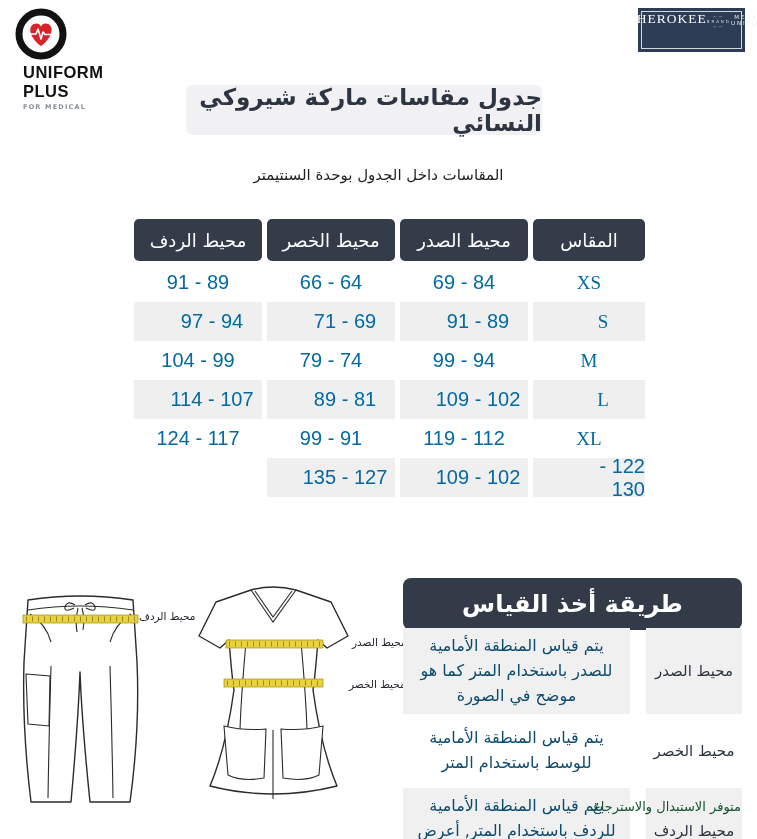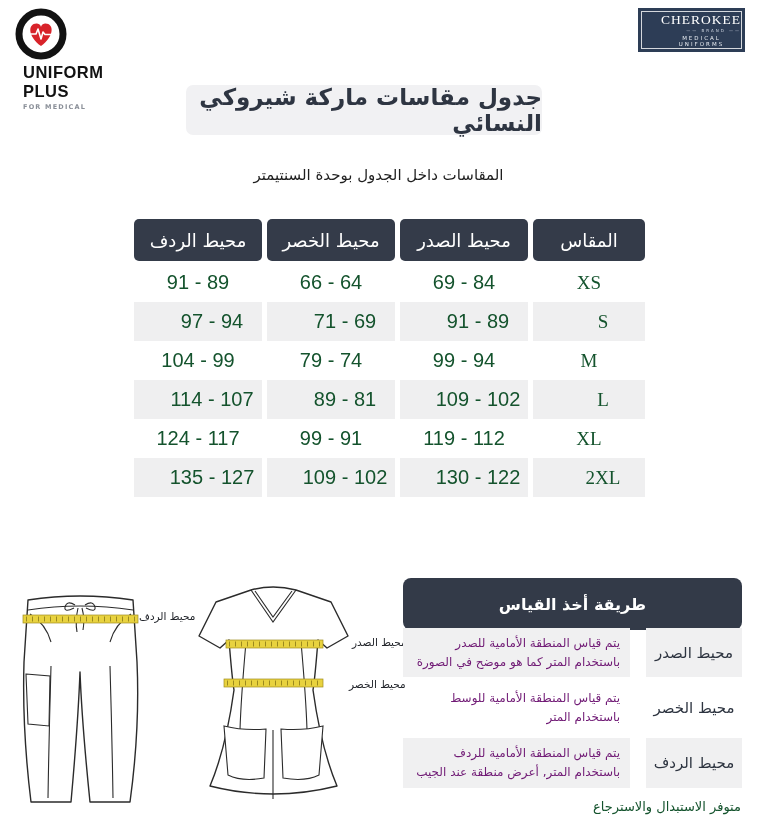--- a/index.html
+++ b/index.html
@@ -11,59 +11,59 @@
   .logo-up svg{display:block;}
   .logo-up-text{margin-left:8px;margin-top:4px;line-height:1;}
   .logo-up-text .l1,.logo-up-text .l2{font-weight:800;font-size:16.5px;color:#111;letter-spacing:.5px;
         font-family:"Liberation Sans",sans-serif;}
   .logo-up-text .l2{margin-top:2px;}
   .logo-up-text .l3{margin-top:5px;font-size:6.5px;color:#8a8f98;letter-spacing:1.2px;font-weight:bold;}
 
   .cherokee{position:absolute;left:638px;top:8px;width:107px;height:44px;background:#2d3d56;
         color:#fff;text-align:center;box-sizing:border-box;}
   .cherokee .inner{position:absolute;inset:3px;border:1px solid rgba(255,255,255,.8);
-        display:flex;flex-direction:column;align-items:flex-end;justify-content:center;padding-left:20px;}
+        display:flex;align-items:flex-start;justify-content:center;padding-left:20px;}
   .cherokee .name{font-family:"Liberation Serif","DejaVu Serif",serif;font-size:13.5px;letter-spacing:1px;line-height:1;}
   .cherokee .brand{font-size:4px;letter-spacing:2px;margin-top:2px;color:#cfd6e0;}
   .cherokee .brand:before{content:"—— ";}
   .cherokee .brand:after{content:" ——";}
   .cherokee .tag{font-size:5.5px;letter-spacing:2px;margin-top:2px;color:#e8ecf2;}
 
   
   .title-bar{position:absolute;left:186px;top:85px;width:356px;height:50px;background:#f1f1f3;
         border-radius:7px;display:flex;align-items:center;justify-content:center;direction:rtl;
         font-weight:bold;font-size:23px;color:#2e3542;}
   .subtitle{position:absolute;left:60px;right:60px;top:166px;text-align:center;direction:rtl;
         font-family:"DejaVu Serif","DejaVu Sans",serif;font-size:15px;letter-spacing:3px;color:#1e1e1e;}
 
   
   .size-table{position:absolute;left:133px;top:219px;width:512px;direction:rtl;display:grid;
         grid-template-columns:112px 128px 128px 128px;column-gap:5px;row-gap:0;}
   .st-head{height:42px;margin-bottom:2px;background:#343b49;border-radius:5px;color:#fff;
         display:flex;align-items:center;justify-content:center;font-size:18px;}
   .st-cell{height:39px;display:flex;align-items:center;justify-content:center;
-        font-family:"Liberation Sans",sans-serif;font-size:20px;color:#14532d;}
+        font-family:"Liberation Sans",sans-serif;font-size:20px;color:#0369a1;}
   .st-size{font-family:"Liberation Serif","DejaVu Serif",serif;font-size:19px;}
   .row-alt{background:#efeff0;padding-left:28px;}
 
   
   .diagram{position:absolute;}
   .diag-label{position:absolute;direction:rtl;font-size:10.5px;color:#23262c;white-space:nowrap;}
 
   
   .guide-title{position:absolute;left:403px;top:578px;width:339px;height:52px;background:#333a48;
         border-radius:8px;color:#fff;display:flex;align-items:center;justify-content:center;
-        direction:rtl;font-weight:bold;font-size:16px;}
+        direction:rtl;font-weight:bold;font-size:24px;}
   .guide-rows{position:absolute;left:403px;top:628px;width:339px;direction:rtl;
         display:flex;flex-direction:column;gap:6px;}
   .guide-row{display:flex;gap:16px;}
   .g-label{width:96px;display:flex;align-items:center;justify-content:center;
         font-size:15px;color:#2d3440;box-sizing:border-box;}
-  .g-desc{flex:1;font-size:12px;line-height:1.55;padding:6px 10px;color:#701a75;
-        text-align:right;box-sizing:border-box;}
+  .g-desc{flex:1;font-size:16px;line-height:1.55;padding:6px 10px;color:#0c4a6e;
+        text-align:center;box-sizing:border-box;}
   .g-gray{background:#f0f0f1;}
 
   .footer-note{position:absolute;right:16px;top:799px;direction:rtl;font-size:13px;color:#14532d;}
 </style>
 </head>
 <body>
 
 <div id="page">
 
   <div class="logo-up">
@@ -114,21 +114,20 @@
     <div class="st-cell st-size row-alt">L</div>
     <div class="st-cell row-alt">102 - 109</div>
     <div class="st-cell row-alt">81 - 89</div>
     <div class="st-cell row-alt">107 - 114</div>
 
     <div class="st-cell st-size">XL</div>
     <div class="st-cell">112 - 119</div>
     <div class="st-cell">91 - 99</div>
     <div class="st-cell">117 - 124</div>
 
-    <div class="st-cell st-size row-alt">2XL</div>
     <div class="st-cell row-alt">122 - 130</div>
     <div class="st-cell row-alt">102 - 109</div>
     <div class="st-cell row-alt">127 - 135</div>
   </div>
 
   <svg class="diagram" style="left:18px;top:574px;" width="125" height="235" viewBox="0 0 125 235">
     <g fill="#ffffff" stroke="#2b2b2b" stroke-width="1.4" stroke-linejoin="round">
       <path d="M10,26 Q62,18 115,26 L119,88 Q122,155 112,228 L72,228 Q64,150 62,98 Q60,150 53,228 L13,228 Q4,155 6,88 Z"></path>
     </g>
     <g fill="none" stroke="#2b2b2b" stroke-width="1.1">

